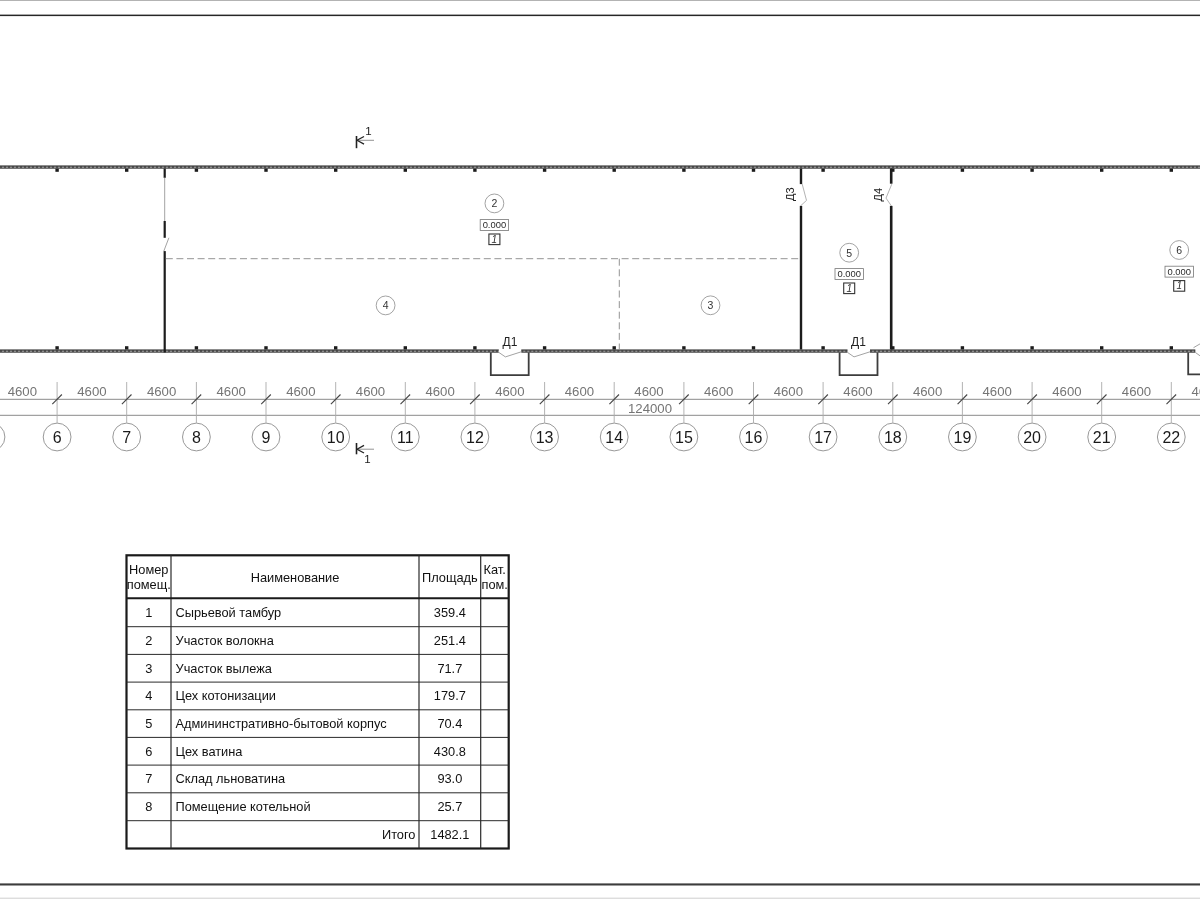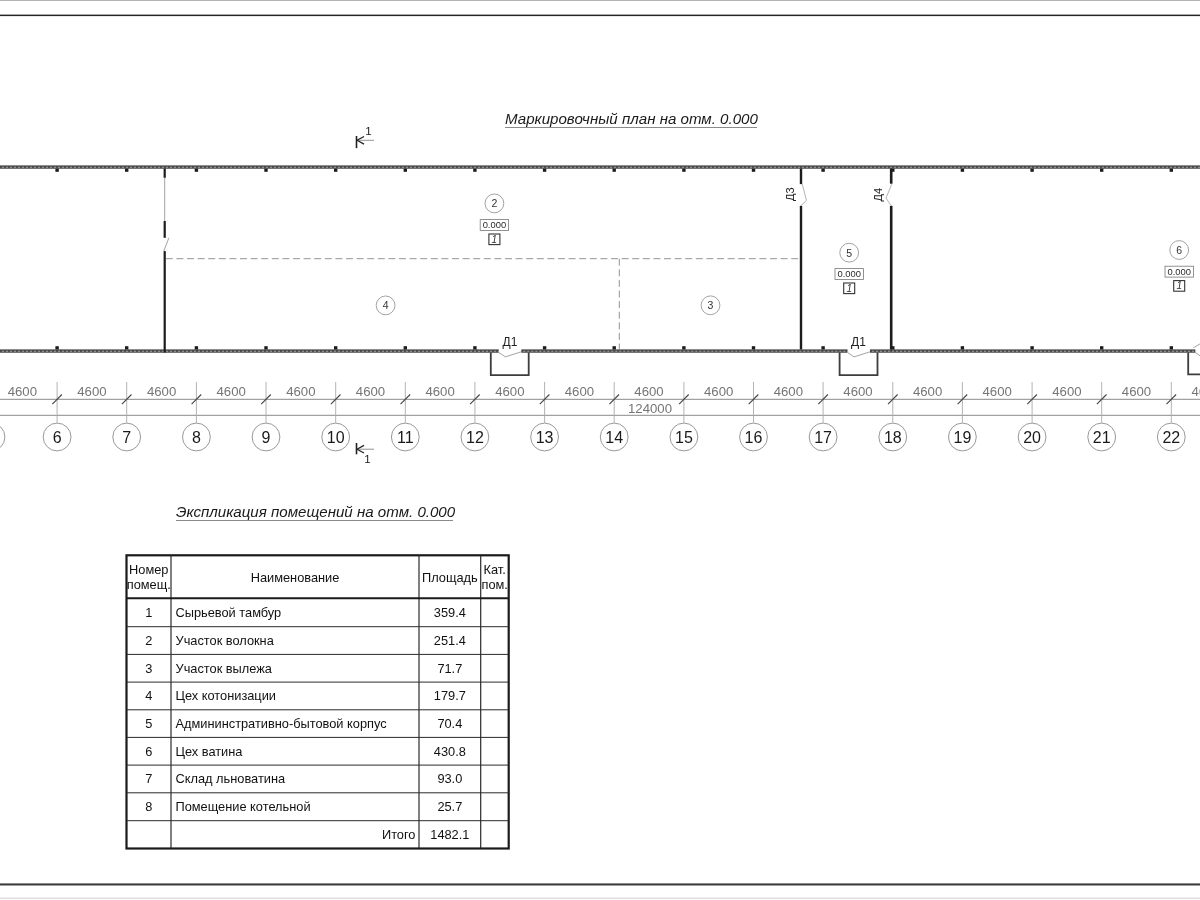--- a/index.html
+++ b/index.html
@@ -248,14 +248,12 @@
 <text x="449.85" y="755.6" font-size="12.8" fill="#111" text-anchor="middle">430.8</text>
 <text x="148.75" y="783.4" font-size="12.8" fill="#111" text-anchor="middle">7</text>
 <text x="175.5" y="783.4" font-size="12.8" fill="#111">Склад льноватина</text>
 <text x="449.85" y="783.4" font-size="12.8" fill="#111" text-anchor="middle">93.0</text>
 <text x="148.75" y="811.1" font-size="12.8" fill="#111" text-anchor="middle">8</text>
 <text x="175.5" y="811.1" font-size="12.8" fill="#111">Помещение котельной</text>
 <text x="449.85" y="811.1" font-size="12.8" fill="#111" text-anchor="middle">25.7</text>
 <text x="415.5" y="839.0" font-size="12.8" fill="#111" text-anchor="end">Итого</text>
 <text x="449.85" y="839.0" font-size="12.8" fill="#111" text-anchor="middle">1482.1</text>
 </svg>
-<div class="title" id="t1">Маркировочный план на отм. 0.000</div>
-<div class="title" id="t2">Экспликация помещений на отм. 0.000</div>
 </div>
 </body></html>

